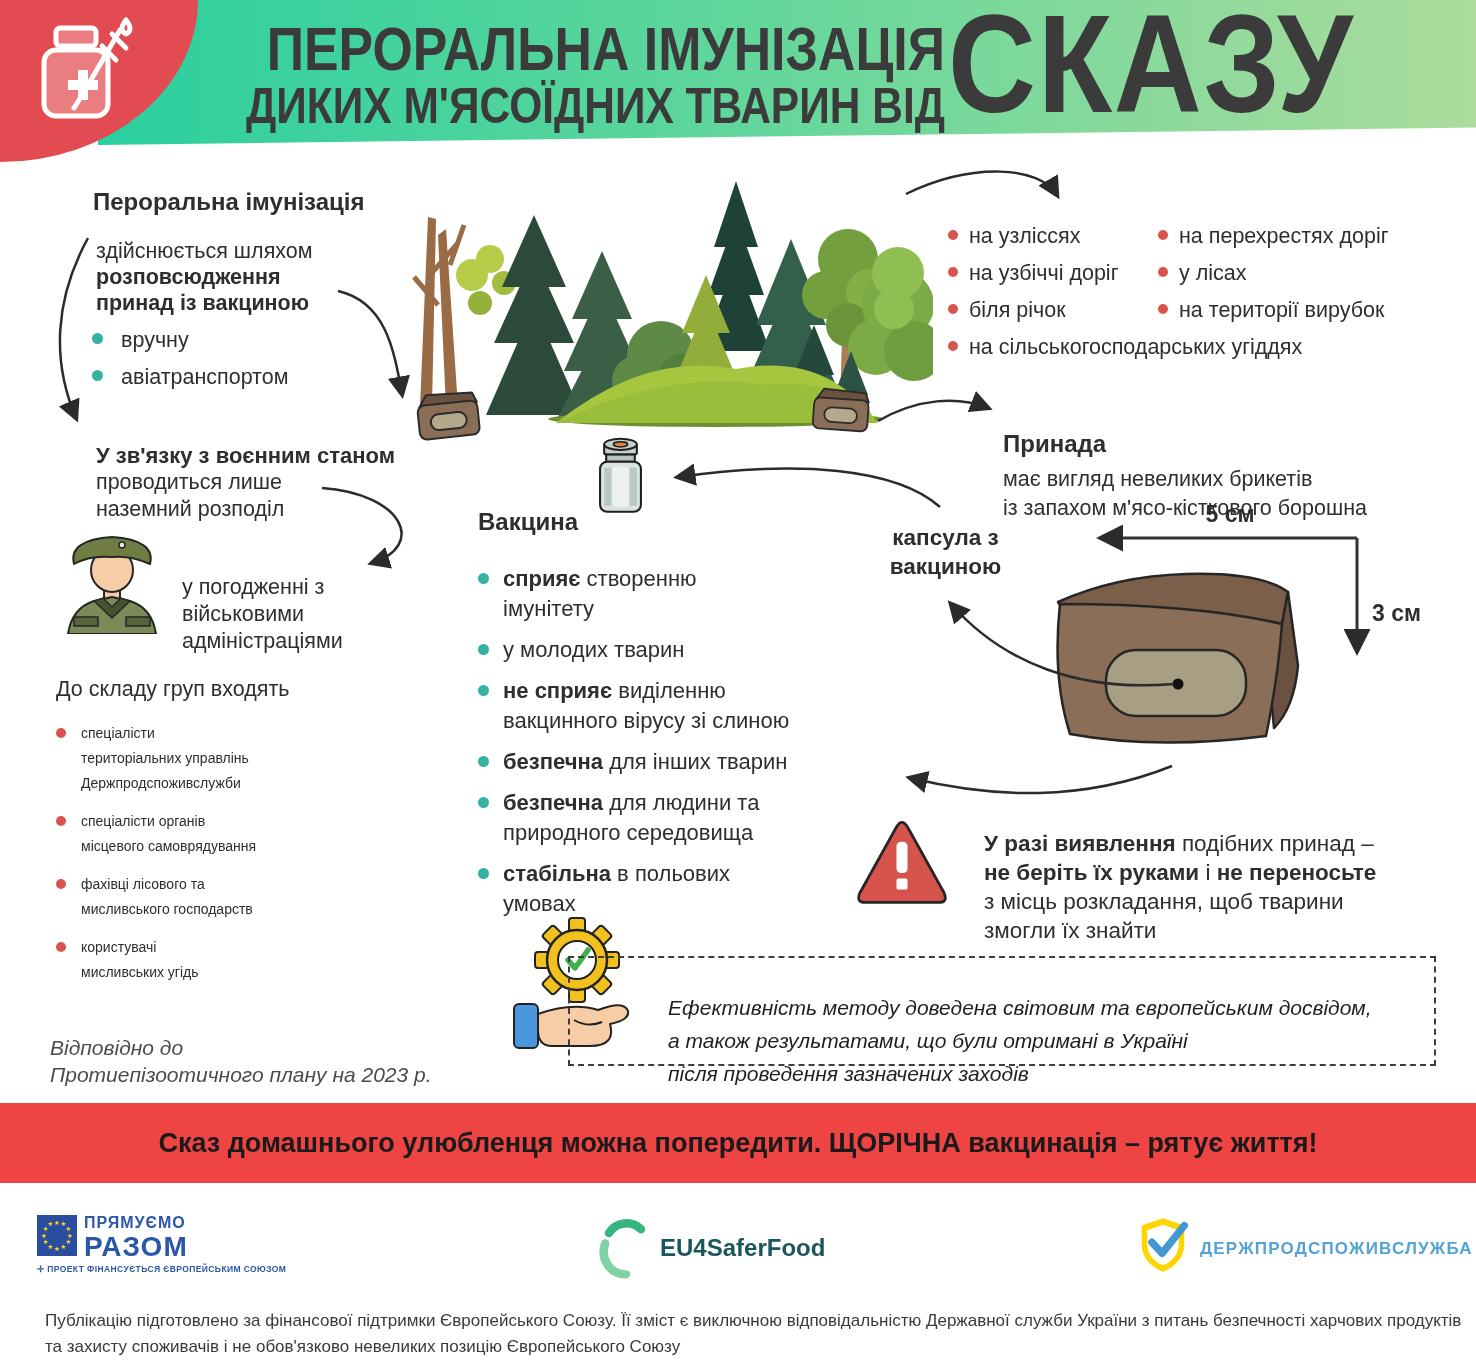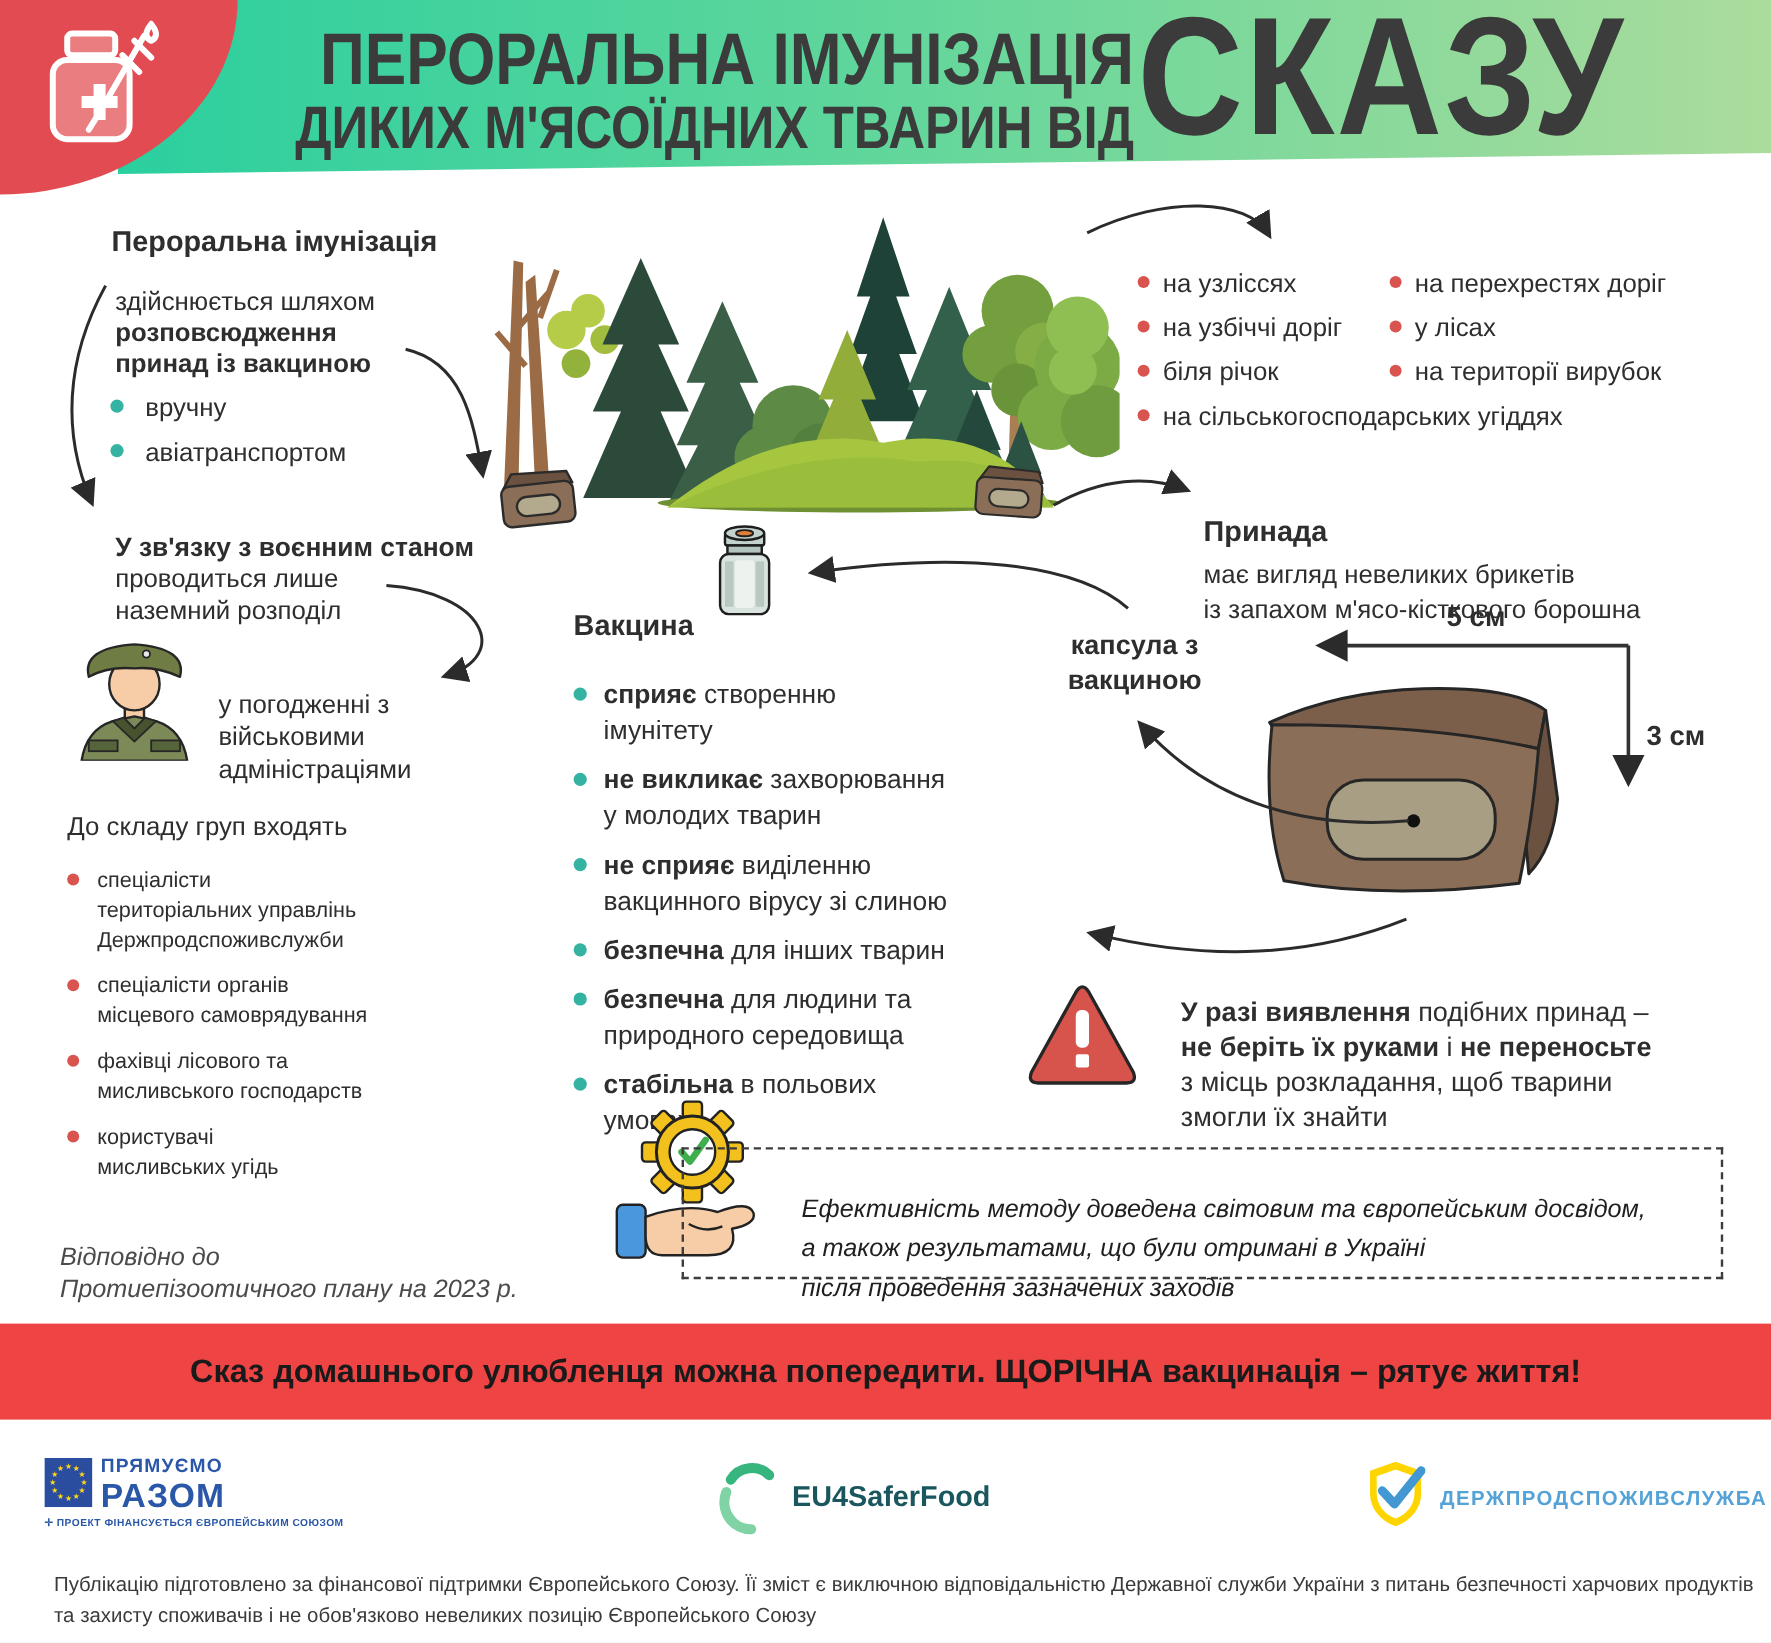--- a/index.html
+++ b/index.html
@@ -33,21 +33,21 @@
   .h-oral{left:93px;top:168px;font-size:24px;font-weight:bold;}
   .intro{left:96px;top:216px;font-size:21.5px;line-height:26px;}
   .methods{left:92px;top:328px;font-size:21.5px;}
   .methods li{padding-left:29px;height:37px;}
   .methods .dot{top:5px;}
   .martial{left:96px;top:420px;font-size:21.5px;line-height:27px;}
   .martial .b{font-size:22px;}
   .soldier{left:60px;top:528px;}
   .mil-note{left:182px;top:552px;font-size:21.5px;line-height:27px;}
   .groups-h{left:56px;top:677px;font-size:21.5px;}
-  .groups{left:56px;top:721px;font-size:18px;}
+  .groups{left:56px;top:721px;font-size:14px;}
   .groups li{padding-left:25px;line-height:25px;margin-bottom:13px;}
   .groups .dot{top:7px;}
   .plan{left:50px;top:1013px;font-style:italic;color:#4b4b4b;font-size:21px;line-height:27px;}
 
   
   .forest{left:406px;top:155px;}
   .bait-left{left:416px;top:388px;transform:rotate(-6deg);}
   .bait-right{left:812px;top:386px;transform:rotate(4deg);}
   .jar{left:597px;top:436px;}
   .h-vaccine{left:478px;top:488px;font-size:24px;font-weight:bold;}
@@ -262,21 +262,20 @@
 
   <h2 class="abs h-vaccine">Вакцина</h2>
   <ul class="abs vaccine-list">
     <li>
         <span class="dot teal"></span>
       <span class="ln"><b>сприяє</b><span> створенню</span></span>
       <span class="ln">імунітету</span>
       </li>
     <li>
         <span class="dot teal"></span>
-      <span class="ln"><b>не викликає</b><span> захворювання</span></span>
       <span class="ln">у молодих тварин</span>
       </li>
     <li>
         <span class="dot teal"></span>
       <span class="ln"><b>не сприяє</b><span> виділенню</span></span>
       <span class="ln">вакцинного вірусу зі слиною</span>
       </li>
     <li>
         <span class="dot teal"></span>
       <span class="ln"><b>безпечна</b><span> для інших тварин</span></span>

